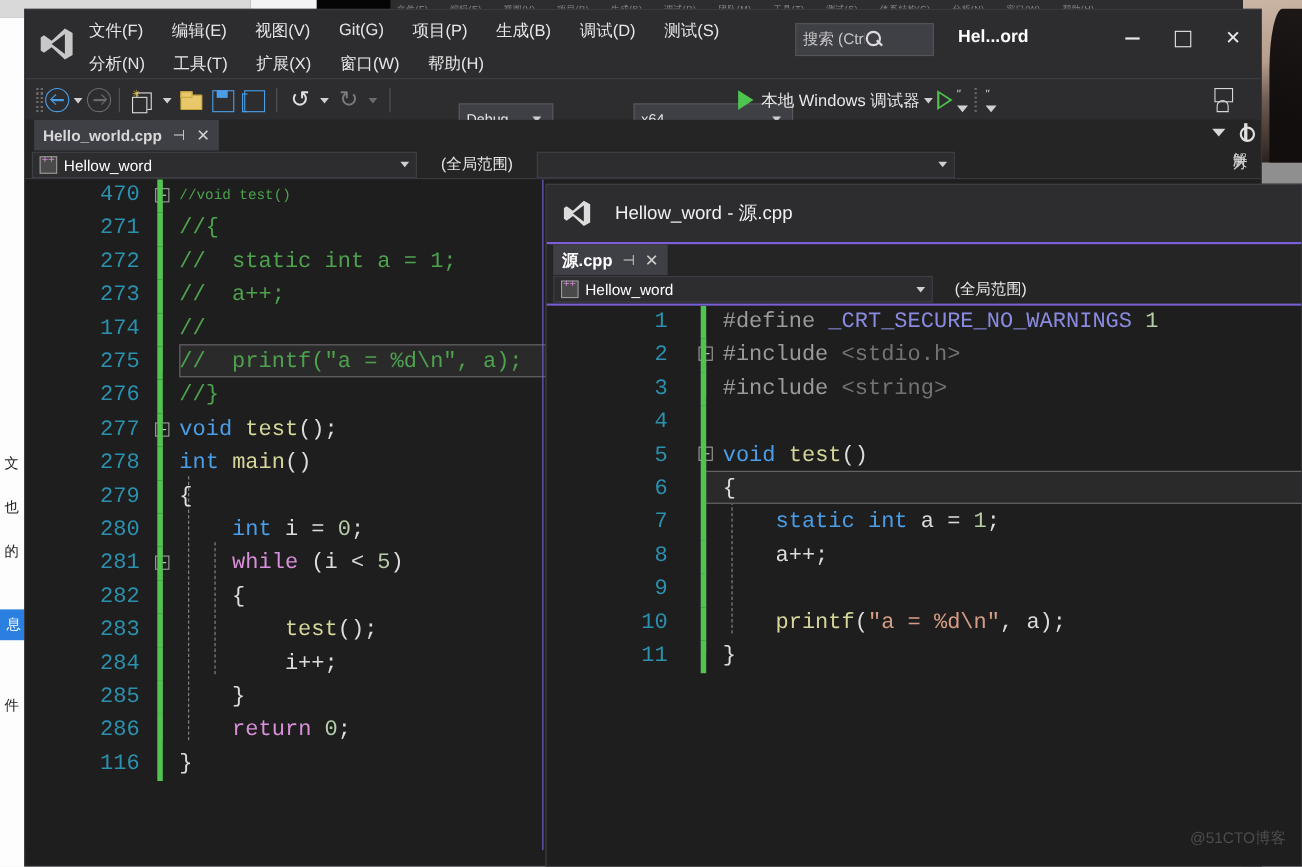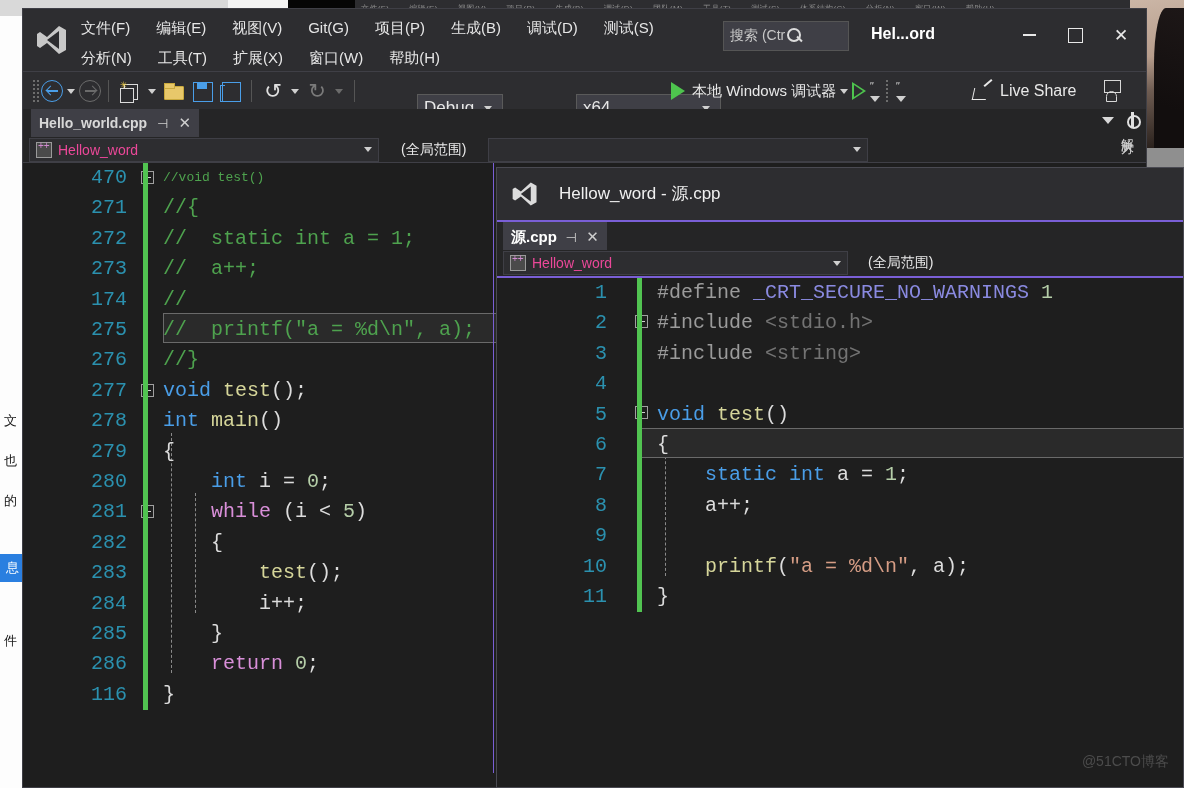--- a/index.html
+++ b/index.html
@@ -87,21 +87,21 @@
       border:1.8px solid #4a9ee8;}
   .ico-save::after{content:"";position:absolute;left:7px;top:3px;width:10px;height:7px;
       background:#4a9ee8;}
   .ico-saveall::before{content:"";position:absolute;left:4px;top:3px;width:17px;height:18px;
       border:1.8px solid #4a9ee8;}
   .ico-saveall::after{content:"";position:absolute;left:2px;top:6px;width:4px;height:15px;
       border:1.6px solid #4a9ee8;border-right:none;}
   .ico-undo{color:#e0e0e0;font-size:21px;line-height:24px;text-align:center;}
   .ico-redo{color:#7a7a7a;font-size:21px;line-height:24px;text-align:center;}
   .combo { height:28px; background:#3f3f46; border:1px solid #5a5a5a; display:flex; align-items:center;
-      padding:0 6px; color:#e8e8e8; font-size:17px;margin-top:34px; }
+      padding:0 6px; color:#e8e8e8; font-size:13px;margin-top:34px; }
   .combo .lbl{flex:1; white-space:nowrap;}
   .run-tri { width:0;height:0;border-top:9px solid transparent;border-bottom:9px solid transparent;
       border-left:14px solid #4ec44e; margin-right:7px; }
   .tri-outline{width:15px;height:18px;position:relative;}
   .tri-outline::before{content:"";position:absolute;left:0;top:0;width:0;height:0;
       border-top:9px solid transparent;border-bottom:9px solid transparent;border-left:14px solid #4ec44e;}
   .tri-outline::after{content:"";position:absolute;left:2px;top:3px;width:0;height:0;
       border-top:6px solid transparent;border-bottom:6px solid transparent;border-left:9px solid #2d2d30;}
   .dbg-lbl { color:#e8e8e8; font-size:15px; white-space:nowrap; }
   .stepico{width:16px;height:24px;position:relative;}
@@ -138,21 +138,21 @@
   .downcaret-big{width:0;height:0;border-left:6px solid transparent;border-right:6px solid transparent;
       border-top:7px solid #d8d8d8;}
 
   
   .navbar { position:relative; height:26px; background:#252526; display:flex; align-items:center;
       border-bottom:1px solid #3f3f46; }
   .navcombo { height:24px; background:#2d2d30; border:1px solid #3f3f46; display:flex;
       align-items:center; padding:0 6px; gap:6px; }
   .cppico { width:16px;height:16px;border:1px solid #9a9a9a;background:#4a4a4a;position:relative; }
   .cppico::after{content:"++";position:absolute;left:1px;top:-3px;color:#d08ad0;font-size:10px;}
-  .navcombo .t { color:#ec4899; font-size:14px; white-space:nowrap; }
+  .navcombo .t { color:#ffffff; font-size:14px; white-space:nowrap; }
   .navcombo .dd { width:0;height:0;border-left:4px solid transparent;border-right:4px solid transparent;
       border-top:5px solid #cfcfcf; margin-left:auto; }
   .scope-lbl { color:#e8e8e8; font-size:14px; white-space:nowrap; }
 
   
   .editor { position:relative; background:#1e1e1e; overflow:hidden; }
   .code-line { position:relative; height:30.4px; white-space:pre; font-family:"Liberation Mono","DejaVu Sans Mono",monospace;
       font-size:20px; line-height:30.4px; }
   .lnum { position:absolute; left:0; width:76px; text-align:right; color:#2b91af; }
   .chbar { position:absolute; width:5px; height:30.4px; background:#51c351; }
@@ -321,26 +321,20 @@
             <i class="dq">"</i>
             <i class="dn"></i>
           </span>
         <span class="dotcol"></span>
         <span class="stepico">
             <i class="dq">"</i>
             <i class="dn"></i>
           </span>
       </div>
 
-      <div class="tb" style="left:950px;">
-        <span class="liveshare">
-          <span class="ls-ico"></span>
-          <span>Live Share</span>
-        </span>
-      </div>
       <div class="tb" style="left:1078px;">
         <span class="feedback-ico"></span>
       </div>
     </div>
 
     <div class="tabstrip">
       <div class="etab">
         <span class="name">Hello_world.cpp</span>
         <span class="pin">⊣</span>
         <span class="xclose">✕</span>

